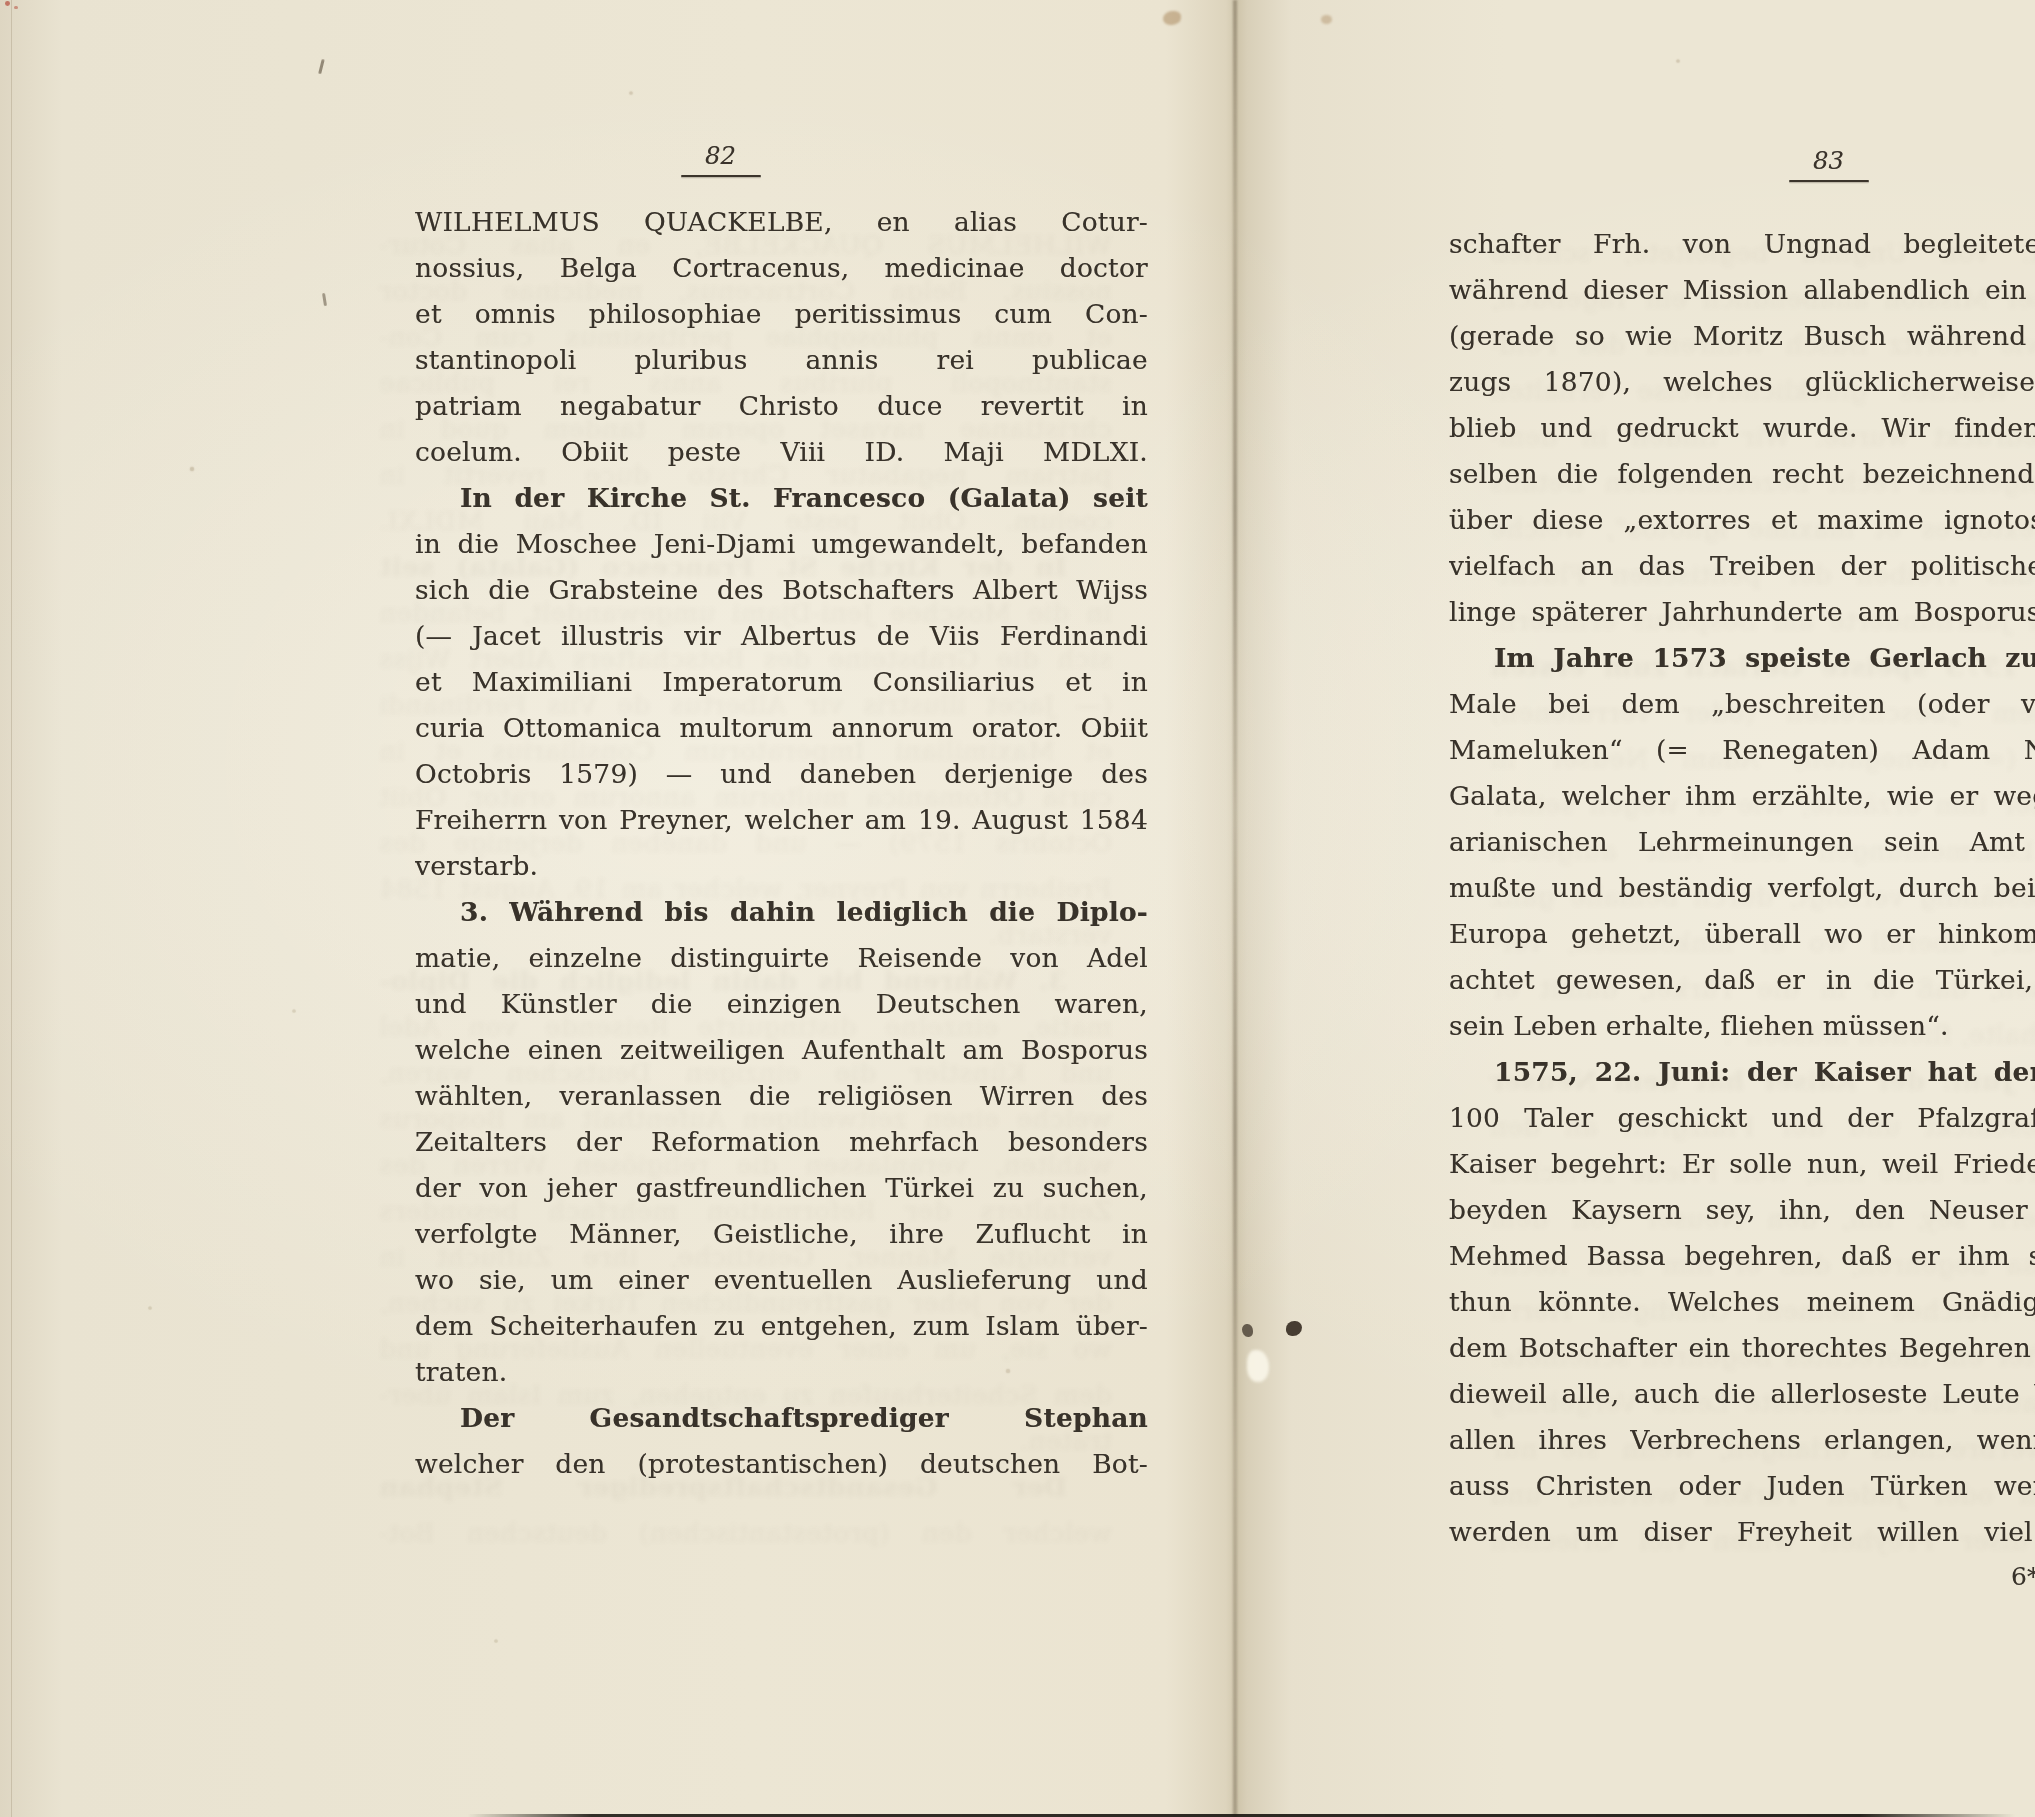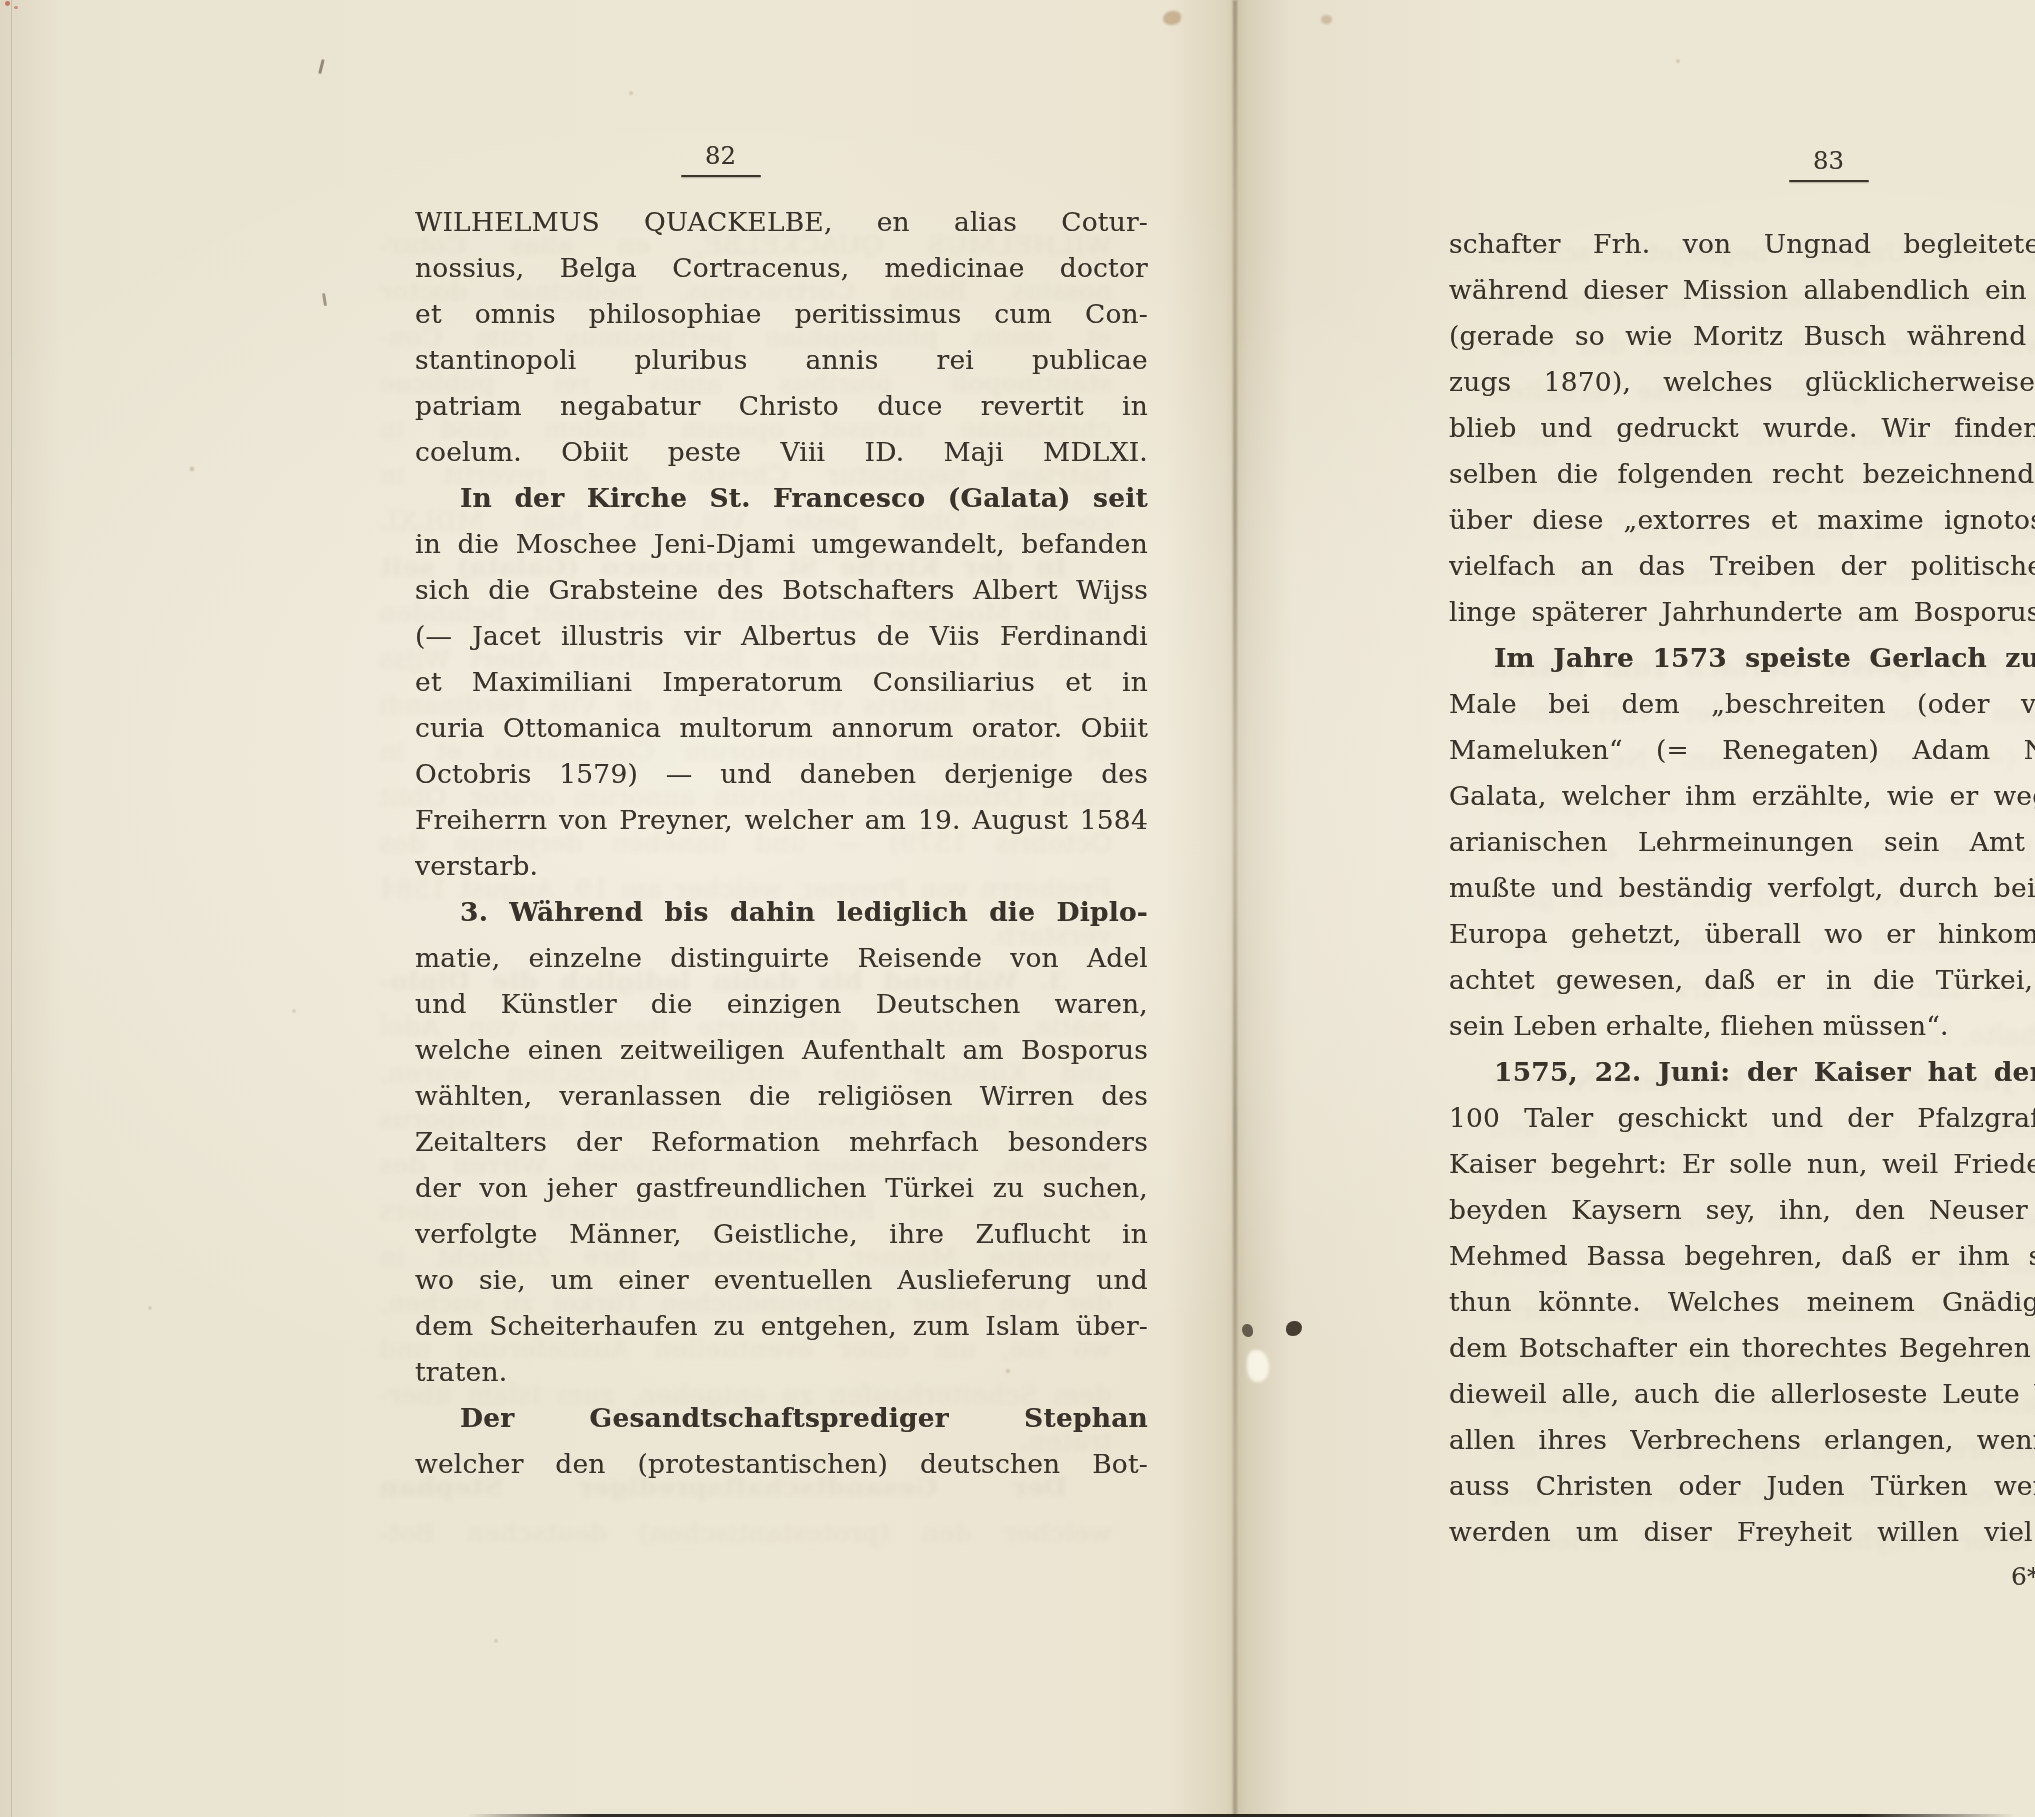--- a/index.html
+++ b/index.html
@@ -35,21 +35,21 @@
   .ghost{
     position:absolute;width:733px;z-index:1;color:#6b6250;
     transform:scaleX(-1);filter:blur(2.4px);opacity:0.055;
     pointer-events:none;
   }
   #ghost-left{left:379px;top:222px;}
   #ghost-right{left:1490px;top:230px;}
   
   .pagenum{
     position:absolute;width:163px;text-align:center;z-index:3;
-    font-size:24.4px;color:#3a332b;text-shadow:0 0 0.4px rgba(56,50,42,0.4);
+    font-size:24.4px;color:#3a332b;text-shadow:0 0 0.4px rgba(56,50,42,0.4);font-style:italic;
   }
   #pagenum-left{left:639px;top:141px;}
   #pagenum-right{left:1747px;top:146px;}
   .pagenum-rule{
     position:absolute;height:2px;background:#3b342b;z-index:3;
     border-radius:1.2px;box-shadow:0 1.2px 0 rgba(59,52,43,0.25);
   }
   #rule-left{left:681px;top:175px;width:80px;}
   #rule-right{left:1789px;top:180px;width:80px;}
   

